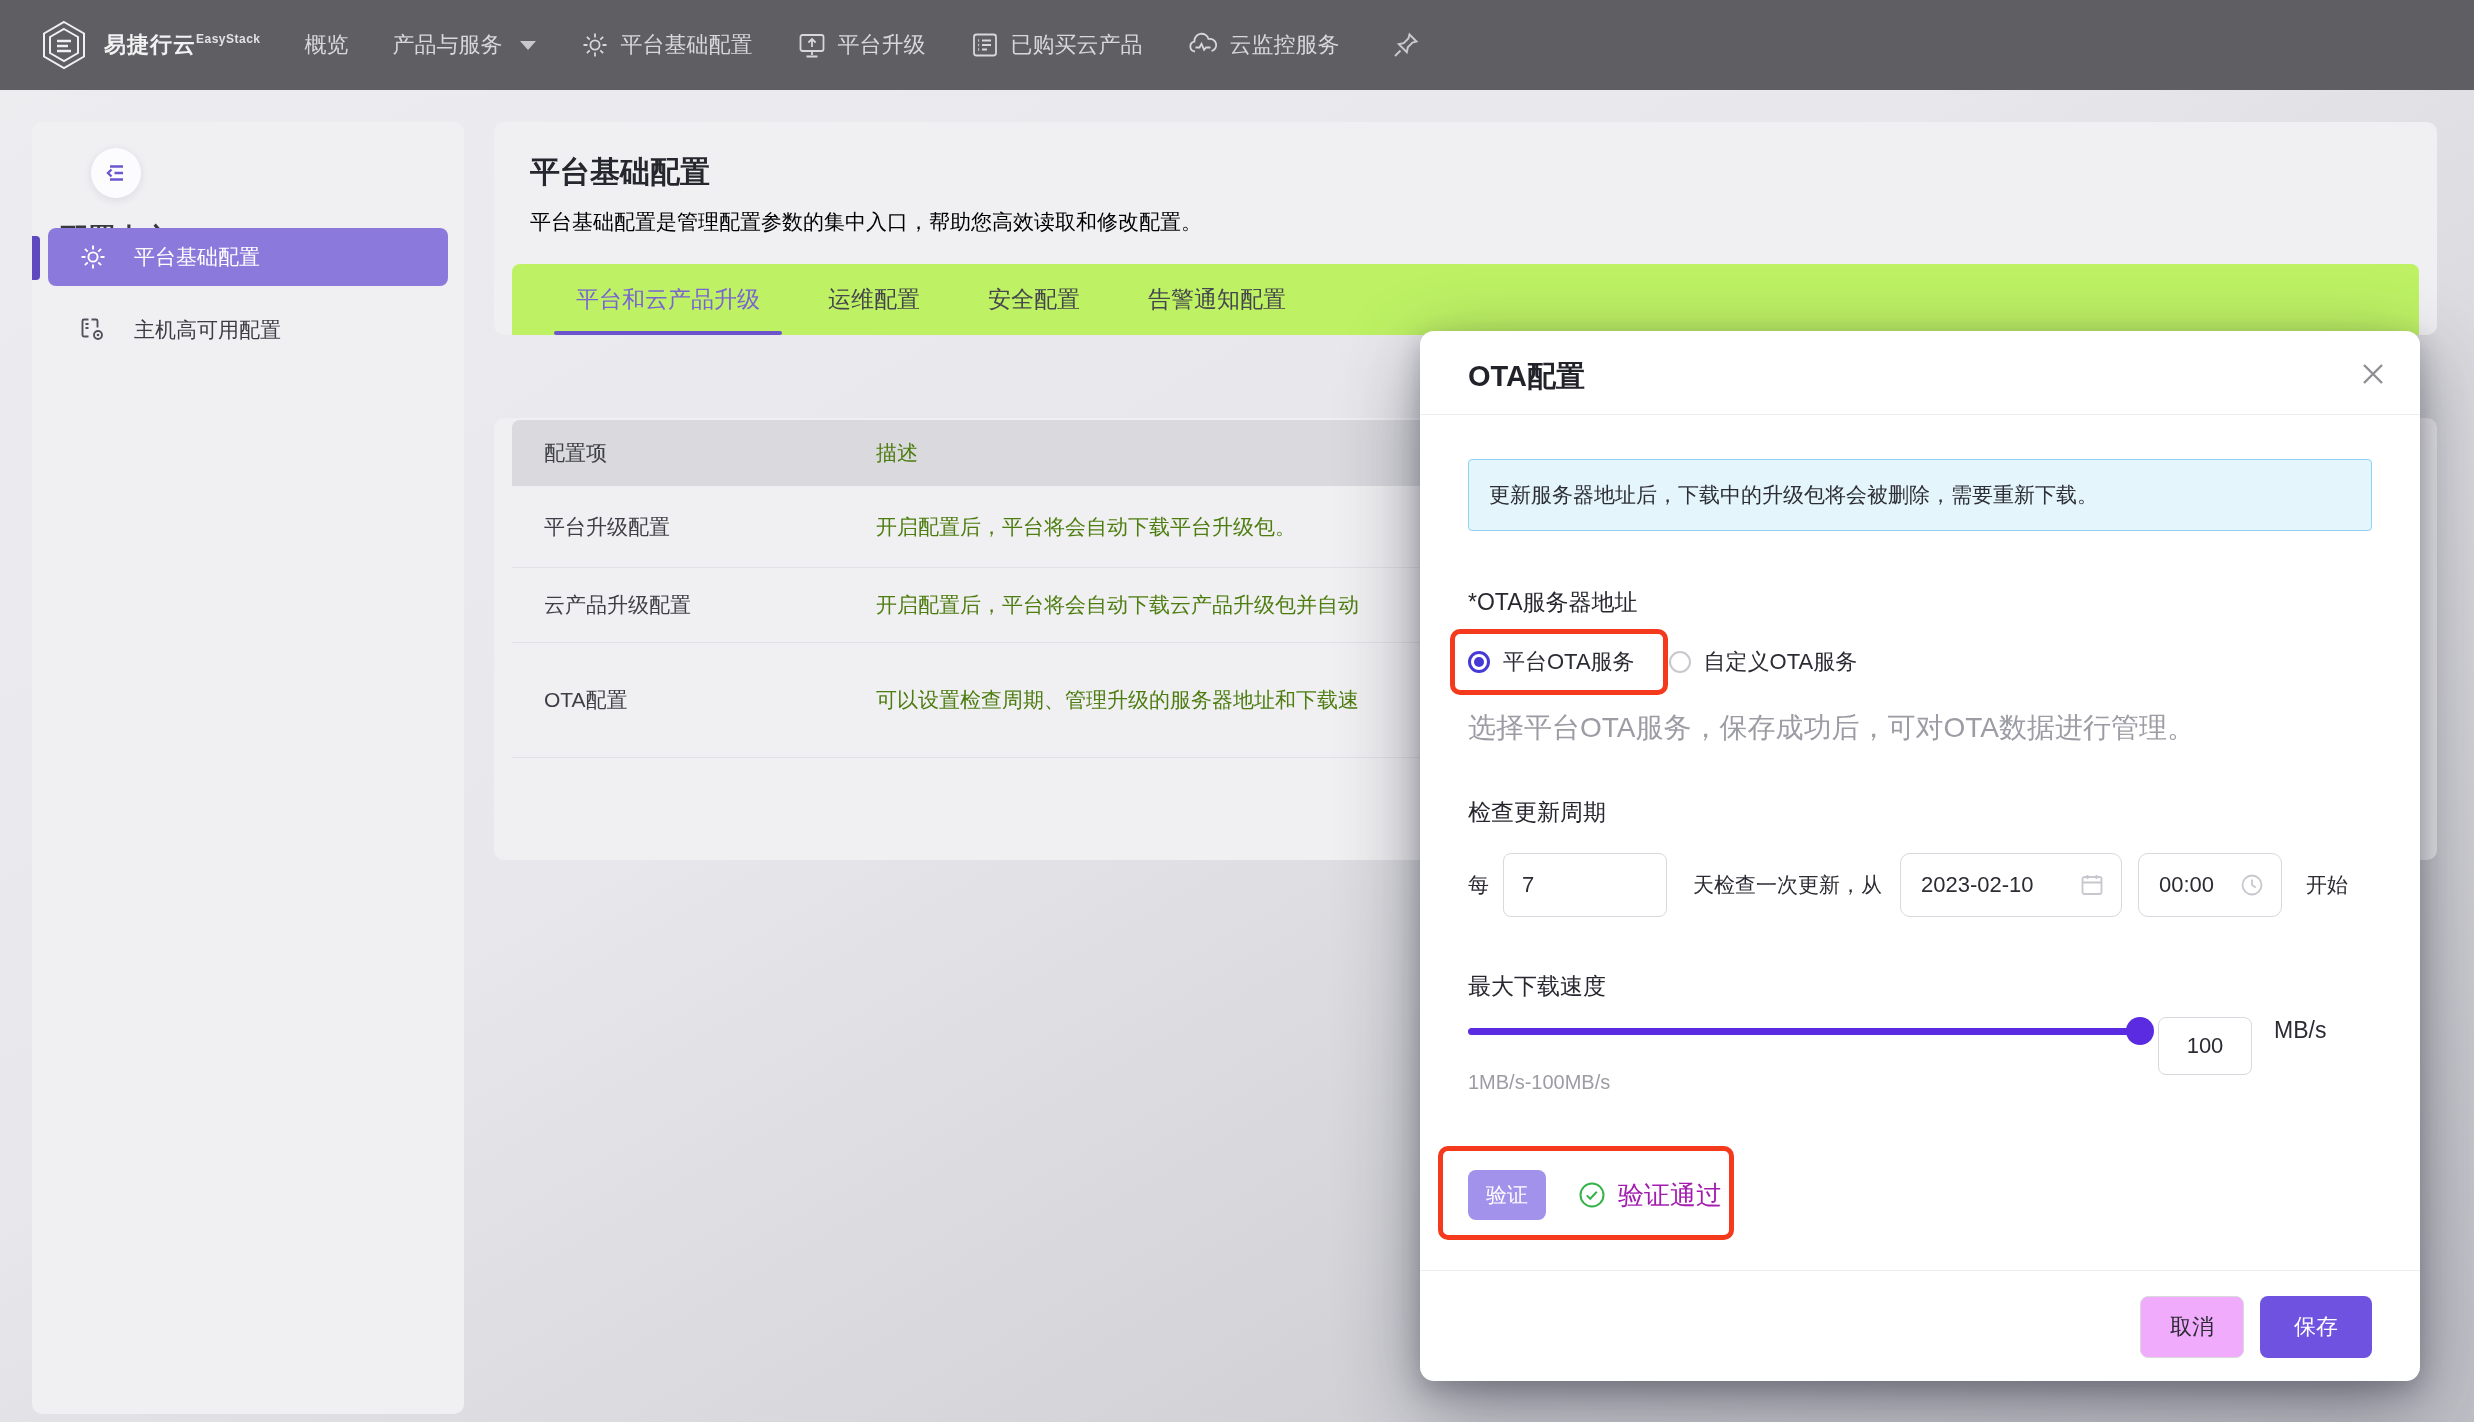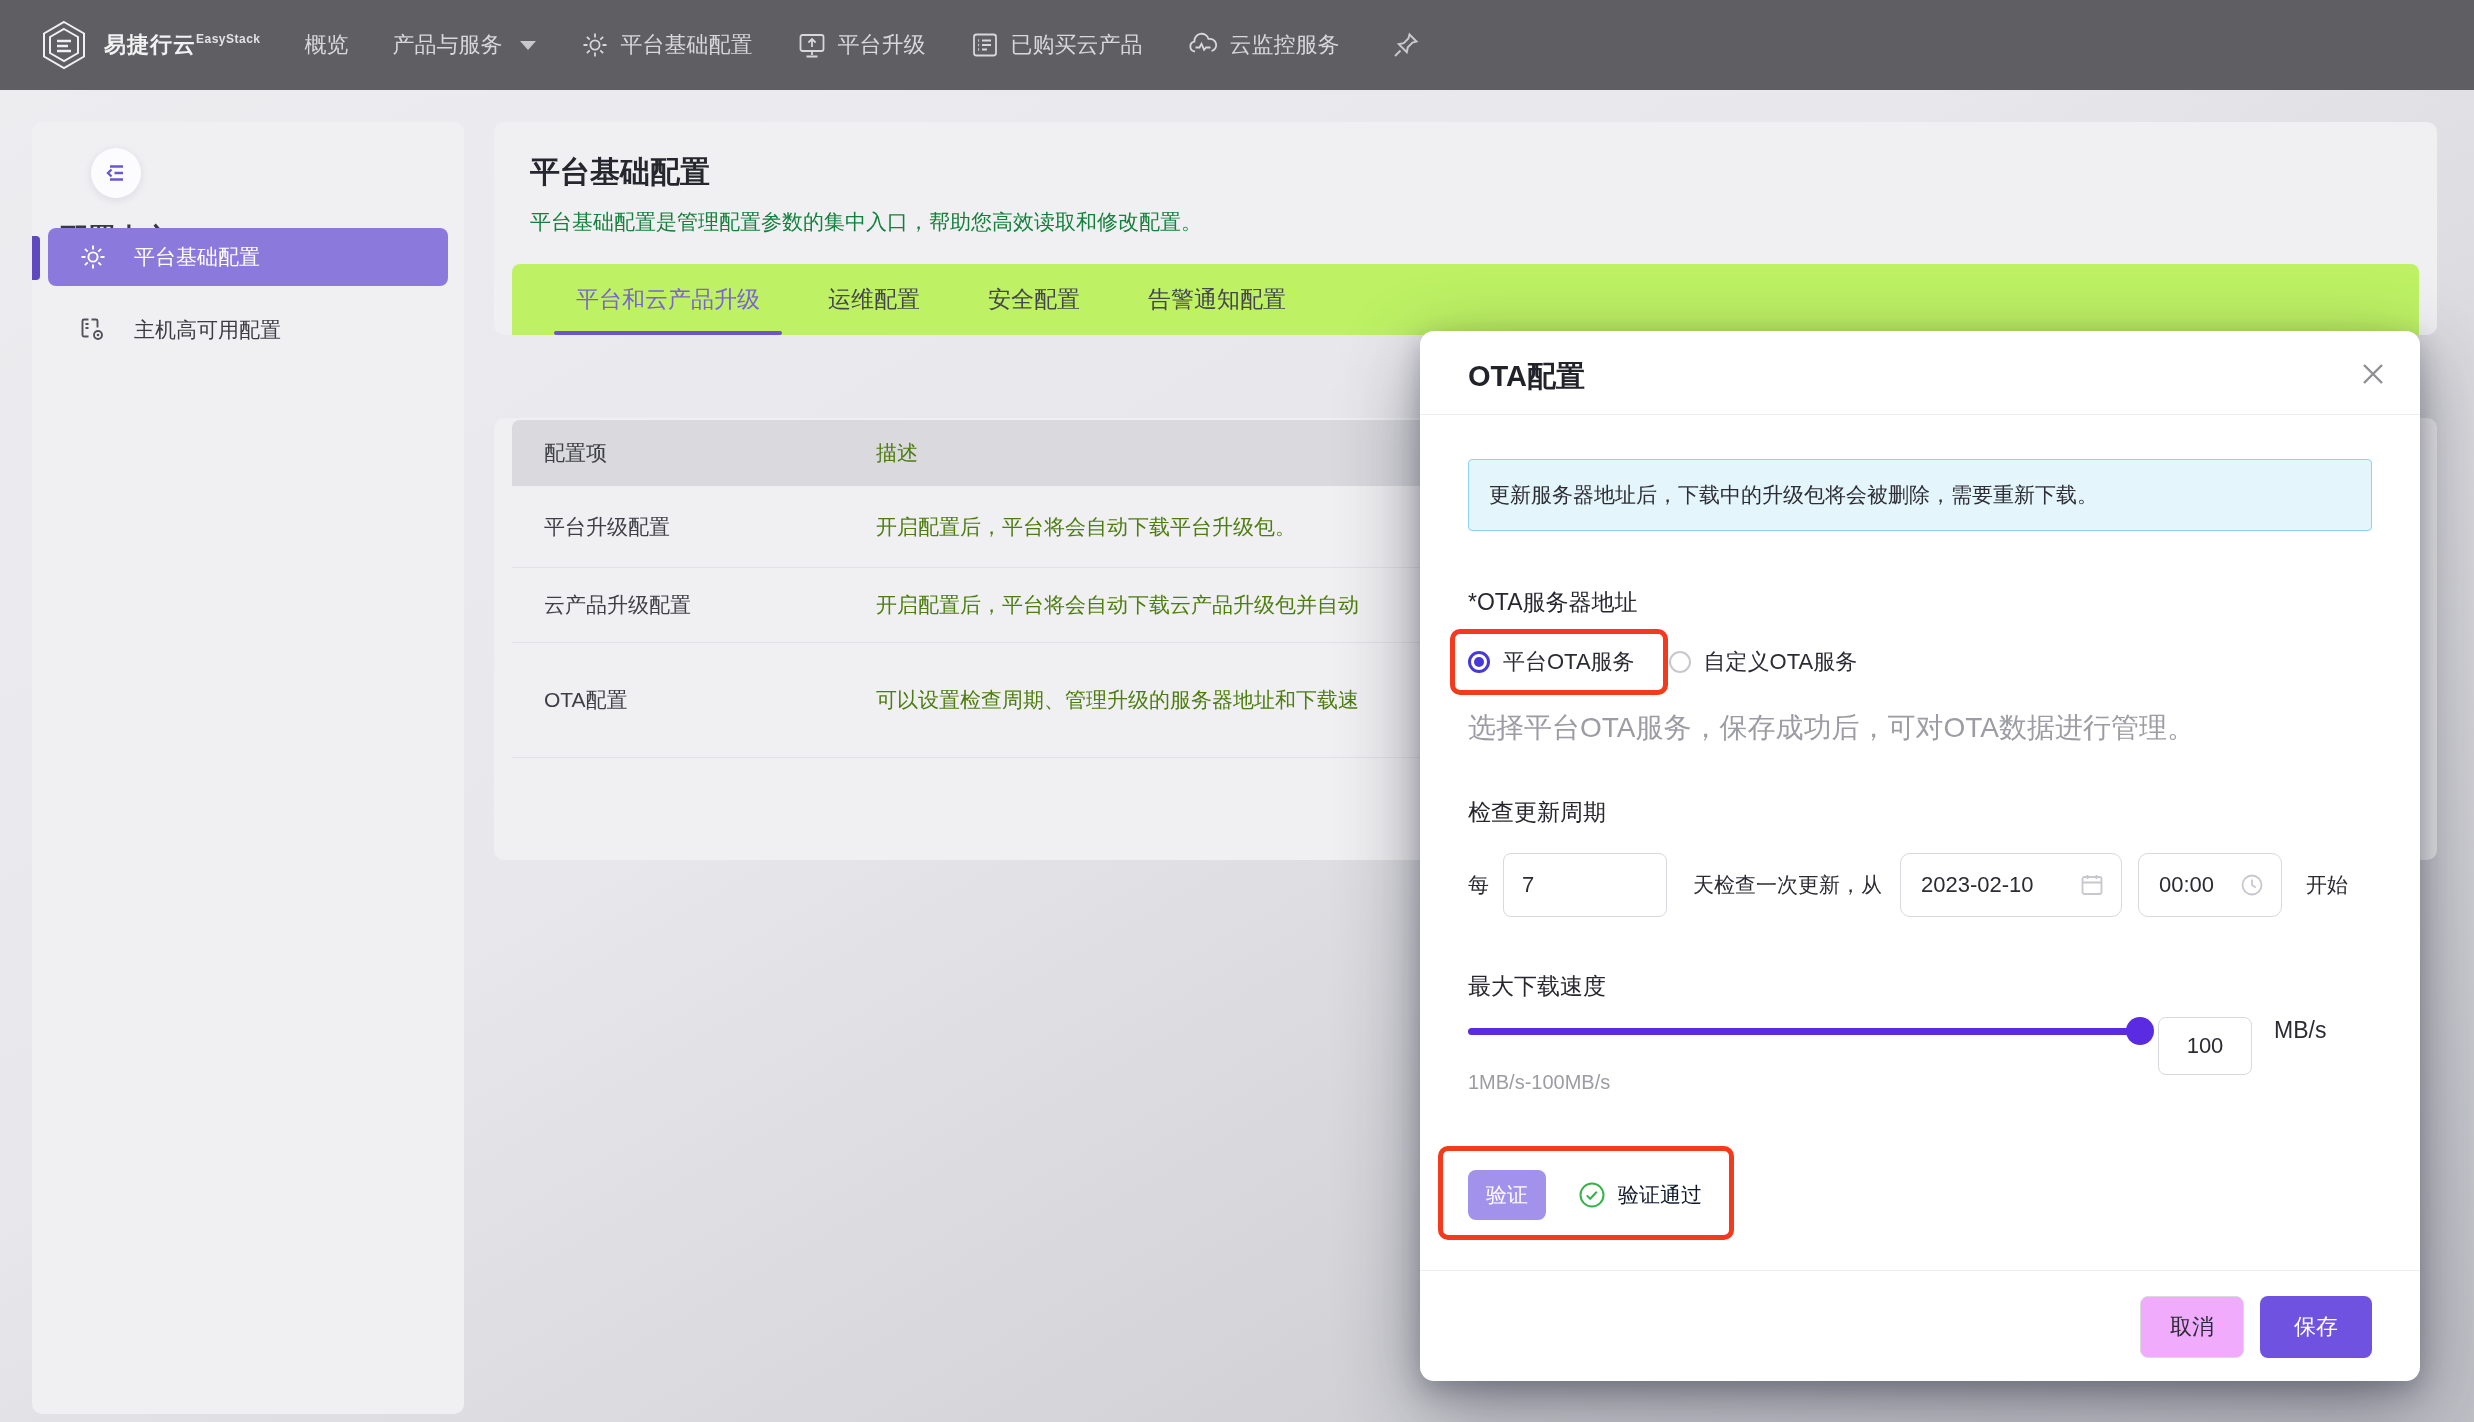--- a/index.html
+++ b/index.html
@@ -37,21 +37,21 @@
   .side-item.active{ top:106px; background:#8b79db; color:#ffffff; }
   .side-item.plain{ top:180px; height:56px; color:#3c3c44; }
   .side-indicator{ position:absolute; left:0; top:114px; width:8px; height:44px; background:#5f49c0; border-radius:0 4px 4px 0;}
 
   
   .card-top{
     position:absolute; left:494px; top:122px; width:1943px; height:213px;
     background:#f0f0f3; border-radius:10px;
   }
   .page-title{ position:absolute; left:36px; top:30px; font-size:30px; font-weight:bold; color:#26262e;}
-  .page-desc{ position:absolute; left:36px; top:86px; font-size:21px; color:#15803d;}
+  .page-desc{ position:absolute; left:36px; top:86px; font-size:21px; color:#000000;}
   .tabstrip{
     position:absolute; left:18px; right:18px; bottom:0; height:71px;
     background:#bef264; border-radius:8px 8px 0 0;
     display:flex; align-items:stretch; padding:0 42px; gap:24px;
   }
   .tab{ position:relative; display:flex; align-items:center; padding:0 22px; font-size:23px; color:#46464e; cursor:pointer; white-space:nowrap;}
   .tab.active{ color:#7a63d2; }
   .tab.active::after{ content:""; position:absolute; left:0; right:0; bottom:0; height:4px; background:#6b54cc; border-radius:2px;}
 
   
@@ -130,21 +130,21 @@
     font-family:"Liberation Sans","DejaVu Sans",sans-serif;
   }
   .speed-unit{ font-size:23px; color:#2b2b33;}
 
   .verify-row{ position:absolute; left:48px; top:839px; height:50px; display:flex; align-items:center;}
   .btn-verify{
     width:78px; height:50px; border:none; border-radius:8px; background:#a392ec; color:#fff;
     font-size:21px; cursor:pointer; font-family:"Liberation Sans","DejaVu Sans",sans-serif;
   }
   .verify-status{ display:flex; align-items:center; gap:12px; margin-left:32px;}
-  .verify-text{ font-size:21px; color:#0f172a;}
+  .verify-text{ font-size:26px; color:#a21caf;}
 
   .modal-footer-line{ position:absolute; left:0; right:0; top:939px; height:1px; background:#ededf0;}
   .btn-cancel{
     position:absolute; left:720px; top:965px; width:104px; height:62px;
     background:#f0abfc; border:1px solid #d9d9df; border-radius:8px; font-size:22px; color:#2b2b33;
     cursor:pointer; font-family:"Liberation Sans","DejaVu Sans",sans-serif;
   }
   .btn-save{
     position:absolute; left:840px; top:965px; width:112px; height:62px;
     background:#6f53e0; border:none; border-radius:8px; font-size:22px; color:#ffffff;

